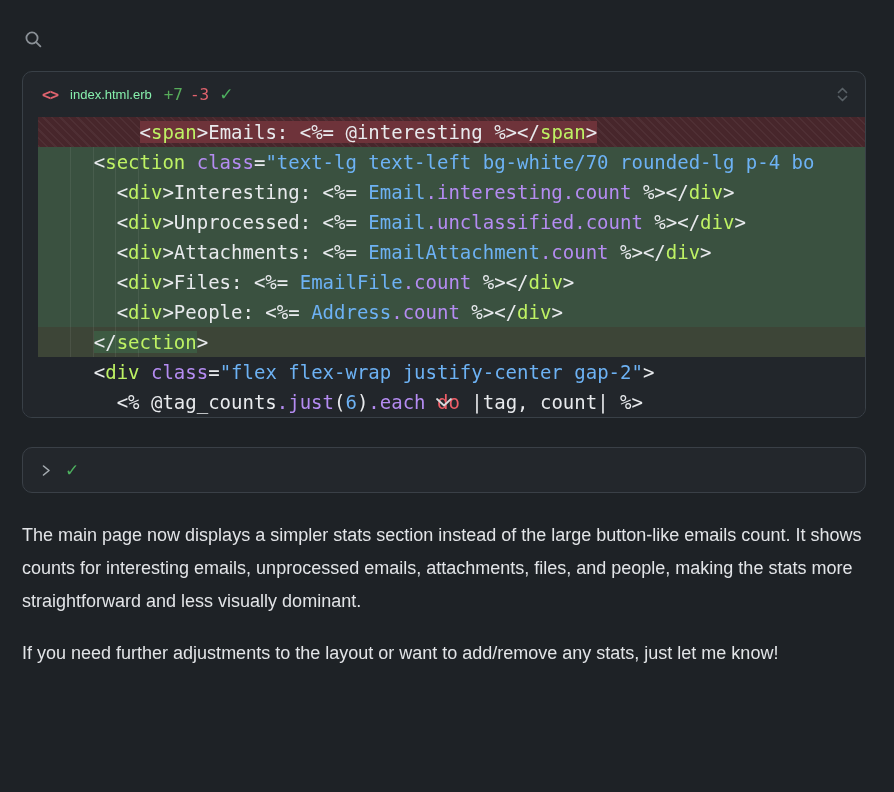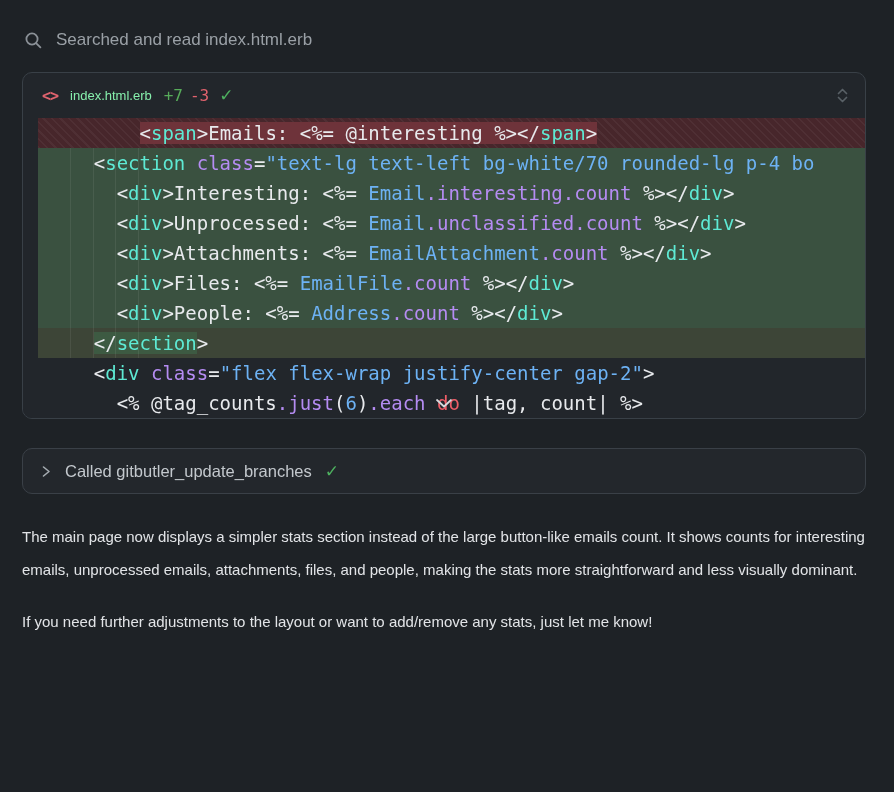--- a/index.html
+++ b/index.html
@@ -51,52 +51,51 @@
   .row.add { background-color:#3a5140; }
   .row.mod { background-color:#3d4537; }
   .row.add::before, .row.mod::before {
     content:""; position:absolute; left:10px; top:0; bottom:0; width:92px;
     background: repeating-linear-gradient(90deg, transparent 0 21.8px, rgba(255,255,255,.07) 21.8px 22.8px);
     pointer-events:none;
   }
   .row .hl { background-color:#6e333a; }
   .row.mod .hl { background-color:#3d5a42; }
   .c-w { color:#e8eaed; }
-  .c-g { color:#5eead4; }
+  .c-g { color:#bef264; }
   .c-v { color:#b58cf2; }
   .c-b { color:#6db2f4; }
   .c-r { color:#ee5d67; }
   .c-f { color:#5c636b; }
   .scroll-chevron { position:absolute; bottom:1px; left:50%; margin-left:-9px; color:#d6d9dc; }
 
   
   .tool-row {
     width: 844px; height: 46px;
     border: 1px solid #3a4047; border-radius: 10px;
     background: #23272c;
     display:flex; align-items:center; gap:13px;
     padding: 0 16px 0 17px;
     margin-bottom: 26px;
     cursor: pointer;
   }
   .tool-row .label { color:#c3c8cd; font-size:16.5px; }
   .tool-row .chev { color:#a6acb2; display:flex; align-items:center; }
 
   
-  .prose { width: 846px; font-size: 15px; line-height: 33px; color:#e2e4e7; margin: 0 0 19px 0; }
+  .prose { width: 846px; font-size: 18px; line-height: 33px; color:#e2e4e7; margin: 0 0 19px 0; }
 </style>
 </head>
 <body>
 
 <div class="status-line">
   <svg width="19" height="19" viewBox="0 0 19 19" fill="none" stroke="#8b9197" stroke-width="1.8" stroke-linecap="round">
     <circle cx="8" cy="8" r="5.6"></circle>
       <line x1="12.3" y1="12.3" x2="16.4" y2="16.4"></line>
   </svg>
-  <span class="label">Searched and read index.html.erb</span>
 </div>
 
 <div class="code-panel">
   <div class="panel-header">
     <span class="code-glyph">&lt;&gt;</span>
     <span class="filename">index.html.erb</span>
     <span class="adds">+7</span>
     <span class="dels">-3</span>
     <span class="check">✓</span>
     <span class="spacer"></span>
@@ -124,18 +123,17 @@
         </svg></span>
     </div>
 </div>
 
 <div class="tool-row">
   <span class="chev">
     <svg width="12" height="13" viewBox="0 0 12 13" fill="none" stroke="currentColor" stroke-width="1.6" stroke-linecap="round" stroke-linejoin="round">
       <polyline points="3.5,2 9,6.5 3.5,11"></polyline>
     </svg>
   </span>
-  <span class="label">Called gitbutler_update_branches</span>
   <span class="check">✓</span>
 </div>
 
 <p class="prose">The main page now displays a simpler stats section instead of the large button-like emails count. It shows counts for interesting emails, unprocessed emails, attachments, files, and people, making the stats more straightforward and less visually dominant.</p>
 <p class="prose">If you need further adjustments to the layout or want to add/remove any stats, just let me know!</p>
 
 </body></html>

